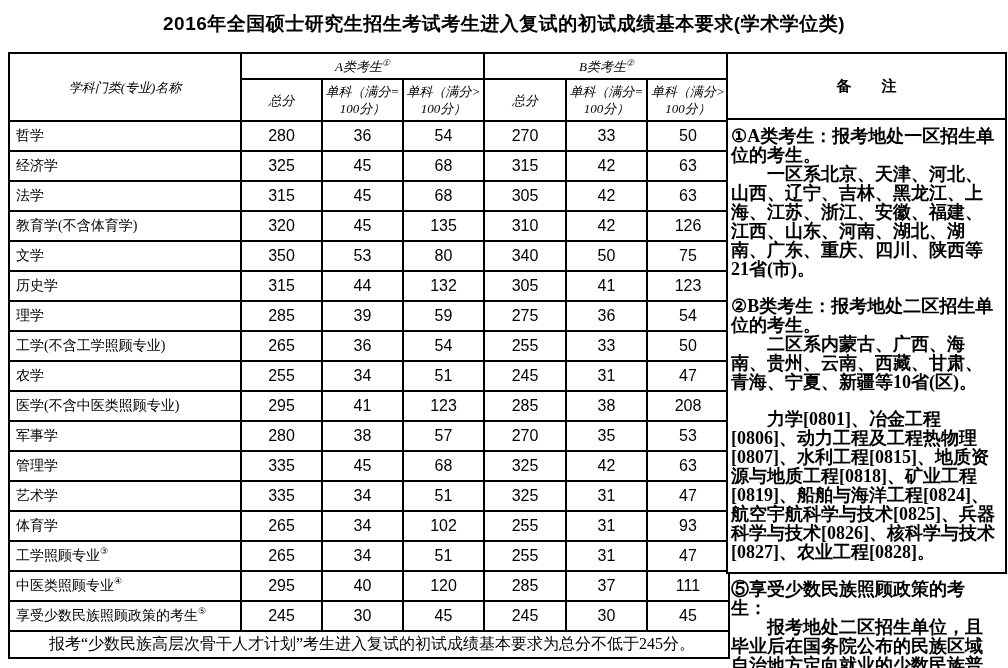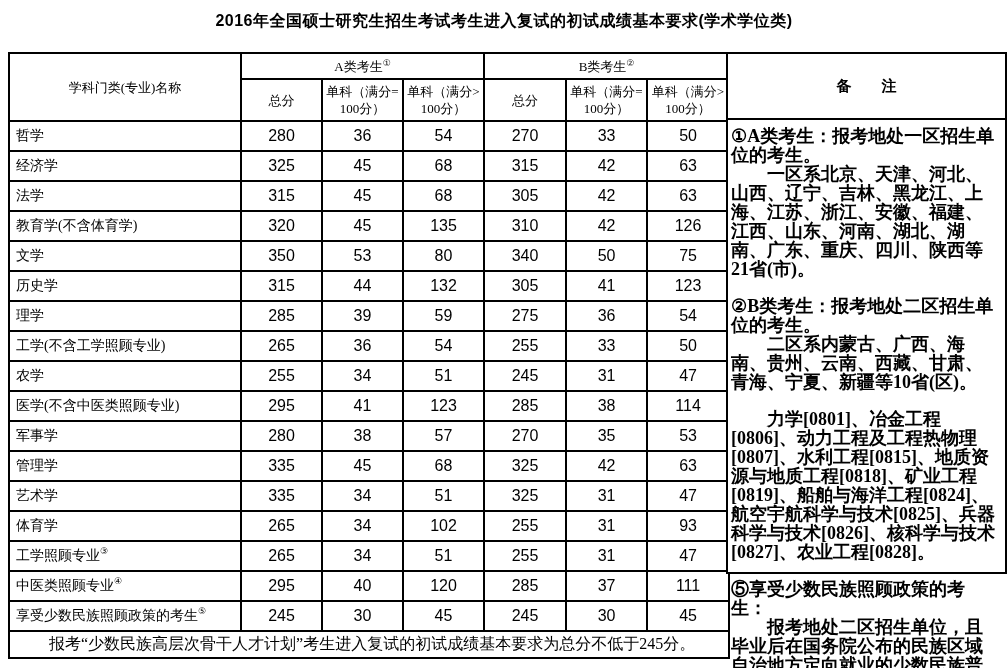--- a/index.html
+++ b/index.html
@@ -4,35 +4,35 @@
 <style>
   * { box-sizing: border-box; margin: 0; padding: 0; }
   html, body { background: #fff; }
   body {
     width: 1008px; height: 668px; position: relative; overflow: hidden;
     font-family: "Liberation Serif", "DejaVu Serif", serif;
     color: #000;
   }
   .page-title {
     position: absolute; top: 11px; left: 0; width: 100%;
-    text-align: center; font-size: 16px; font-weight: bold;
+    text-align: center; font-size: 19px; font-weight: bold;
     font-family: "Liberation Sans", "DejaVu Sans", sans-serif;
     letter-spacing: 0.5px;
   }
   .table-wrap { position: absolute; left: 8px; top: 52px; }
   table.score-table {
     border-collapse: collapse; table-layout: fixed; width: 720px;
     background: #fff;
   }
   .score-table th, .score-table td {
     border: 2px solid #000; overflow: hidden;
   }
   .score-table thead th {
     font-weight: normal; font-size: 13px; text-align: center;
-    word-break: break-all; line-height: 17px; padding: 1px 2px;
+    word-break: break-all; line-height: 17px; padding: 1px 2px; font-style: italic;
   }
   .th-group { height: 26px; }
   .th-sub { height: 42px; }
   th.subject-head { font-size: 14px; }
   sup { font-size: 9px; line-height: 0; }
   .score-table tbody td { height: 30px; }
   td.subj {
     text-align: left; padding-left: 6px; font-size: 14px;
   }
   td.num {
@@ -184,21 +184,21 @@
     <td class="num">47</td>
   </tr>
 
   <tr>
     <td class="subj"><span class="nm">医学(不含中医类照顾专业)</span><sup class="sp"></sup></td>
     <td class="num">295</td>
     <td class="num">41</td>
     <td class="num">123</td>
     <td class="num">285</td>
     <td class="num">38</td>
-    <td class="num">114</td>
+    <td class="num">208</td>
   </tr>
 
   <tr>
     <td class="subj"><span class="nm">军事学</span><sup class="sp"></sup></td>
     <td class="num">280</td>
     <td class="num">38</td>
     <td class="num">57</td>
     <td class="num">270</td>
     <td class="num">35</td>
     <td class="num">53</td>

